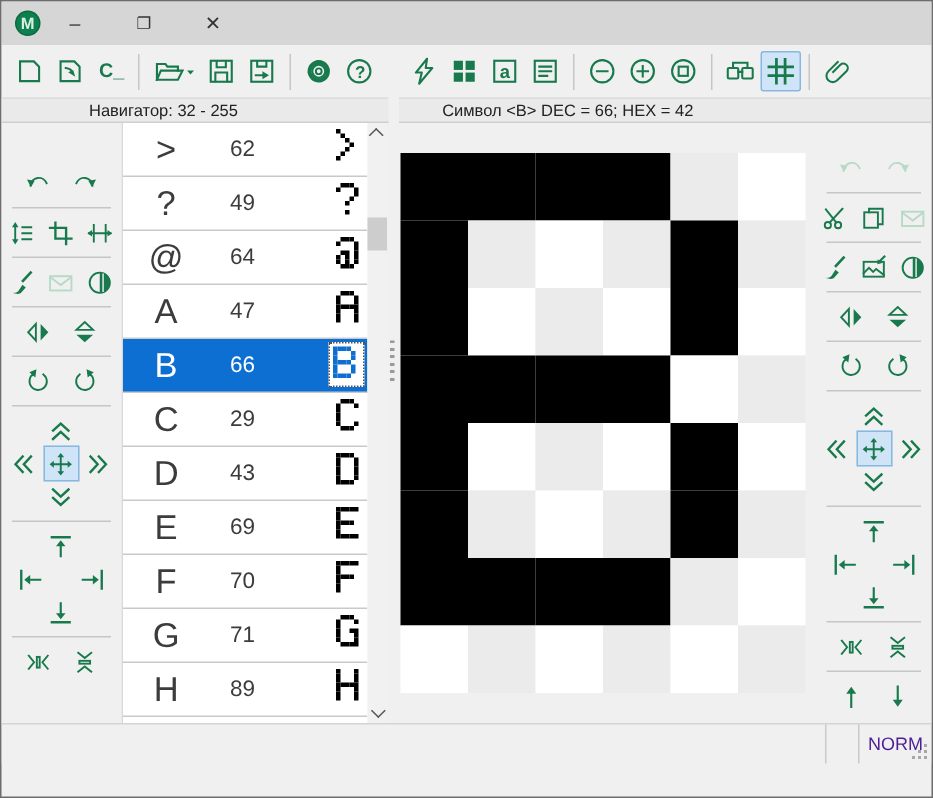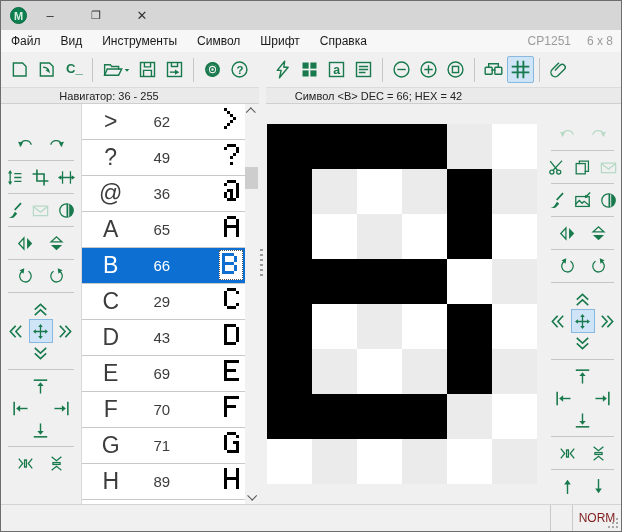--- a/index.html
+++ b/index.html
@@ -71,21 +71,21 @@
   .grip{position:absolute;left:2px;top:145px;width:3px;height:28px;
     background:repeating-linear-gradient(#9a9a9a 0 2px,transparent 2px 5px);}
   
   .editor{width:280px;background:#f0f0f0;overflow:hidden;}
   .pixgrid{margin:20px 0 0 2px;display:grid;grid-template-columns:repeat(6,45px);grid-auto-rows:45px;width:270px;}
   .px{width:45px;height:45px;}
   .px.on{background:#000;}
   .px.e0{background:#ebebeb;} .px.e1{background:#fff;}
   
   .statusbar{height:27px;background:#f0f0f0;border-top:1px solid #d4d4d4;display:flex;
-    align-items:stretch;font-size:12px;color:#7f1d1d;box-sizing:border-box;position:relative;}
+    align-items:stretch;font-size:12px;color:#4c1d95;box-sizing:border-box;position:relative;}
   .scell{display:flex;align-items:center;border-left:1px solid #c9c9c9;box-sizing:border-box;}
   .sc-spacer{flex:1;border-left:none;}
   .sc-a{width:22px;}
   .sc-mode{width:49px;justify-content:center;}
   .sc-xy{width:81px;padding-left:6px;}
   .sc-ver{width:87px;padding-left:9px;}
   .sgrip{position:absolute;right:3px;bottom:3px;width:2px;height:2px;background:#a8a8a8;
     box-shadow:-4px 4px 0 #a8a8a8, 0 4px 0 #a8a8a8, -8px 8px 0 #a8a8a8, -4px 8px 0 #a8a8a8, 0 8px 0 #a8a8a8;
     transform:translateY(-8px);}
   
@@ -100,34 +100,20 @@
 
   <div class="titlebar">
     <span class="appicon">M</span>
     <div class="winbtns">
       <div class="winbtn">–</div>
       <div class="winbtn" style="font-size:11px;">❐</div>
       <div class="winbtn">✕</div>
     </div>
   </div>
 
-  <div class="menubar">
-    <span id="menu-items" style="display:flex;height:100%;">
-        <span class="mitem">Файл</span>
-        <span class="mitem">Вид</span>
-        <span class="mitem">Инструменты</span>
-        <span class="mitem">Символ</span>
-        <span class="mitem">Шрифт</span>
-        <span class="mitem">Справка</span>
-      </span>
-    <span class="mright">
-      <span>CP1251</span>
-      <span>6 x 8</span>
-    </span>
-  </div>
 
   <div class="toolbar" id="toolbar">
       <div class="tbtn">
         <svg class="ic" width="21" height="21" viewBox="0 0 24 24">
           <polygon points="5,4.5 15.5,4.5 19.5,8.5 19.5,19.5 5,19.5"></polygon>
         </svg>
       </div>
       <div class="tbtn">
         <svg class="ic" width="21" height="21" viewBox="0 0 24 24">
           <polygon points="5,4.5 15.5,4.5 19.5,8.5 19.5,19.5 5,19.5"></polygon>
@@ -238,21 +224,21 @@
       </div>
       <span class="tsep"></span>
       <div class="tbtn">
         <svg class="ic" width="21" height="21" viewBox="0 0 24 24">
           <path d="M8.5 12.5 L14 7 a3.4 3.4 0 0 1 4.8 4.8 L11.6 18.9 a4.8 4.8 0 0 1 -6.8 -6.8 L12 4.9"></path>
         </svg>
       </div>
     </div>
 
   <div class="headers">
-    <div class="ph left">Навигатор: 36 - 255</div>
+    <div class="ph left">Навигатор: 32 - 255</div>
     <div class="hgap"></div>
     <div class="ph right">Символ  &lt;B&gt;  DEC = 66;  HEX = 42</div>
   </div>
 
   <div class="content">
     <div class="sidebar left" id="left-sidebar">
         <div class="srow">
           <div class="sbtn">
             <svg class="ic" width="19" height="19" viewBox="0 0 24 24">
               <path d="M5.5 13.5 a7 7 0 0 1 13.5 -2"></path>
@@ -555,21 +541,21 @@
               <i style=""></i>
               <i style=""></i>
               <i style=""></i>
               <i style=""></i>
               <i style=""></i>
             </span>
           </span>
   </div>
         <div class="lrow">
     <span class="lchar">@</span>
-    <span class="lcode">36</span>
+    <span class="lcode">64</span>
     <span class="lprev">
             <span class="pv">
               <i style=""></i>
               <i style="background:#000000;"></i>
               <i style="background:#000000;"></i>
               <i style="background:#000000;"></i>
               <i style=""></i>
               <i style=""></i>
               <i style="background:#000000;"></i>
               <i style=""></i>
@@ -611,21 +597,21 @@
               <i style=""></i>
               <i style=""></i>
               <i style=""></i>
               <i style=""></i>
               <i style=""></i>
             </span>
           </span>
   </div>
         <div class="lrow">
     <span class="lchar">A</span>
-    <span class="lcode">65</span>
+    <span class="lcode">47</span>
     <span class="lprev">
             <span class="pv">
               <i style=""></i>
               <i style="background:#000000;"></i>
               <i style="background:#000000;"></i>
               <i style="background:#000000;"></i>
               <i style=""></i>
               <i style=""></i>
               <i style="background:#000000;"></i>
               <i style=""></i>

